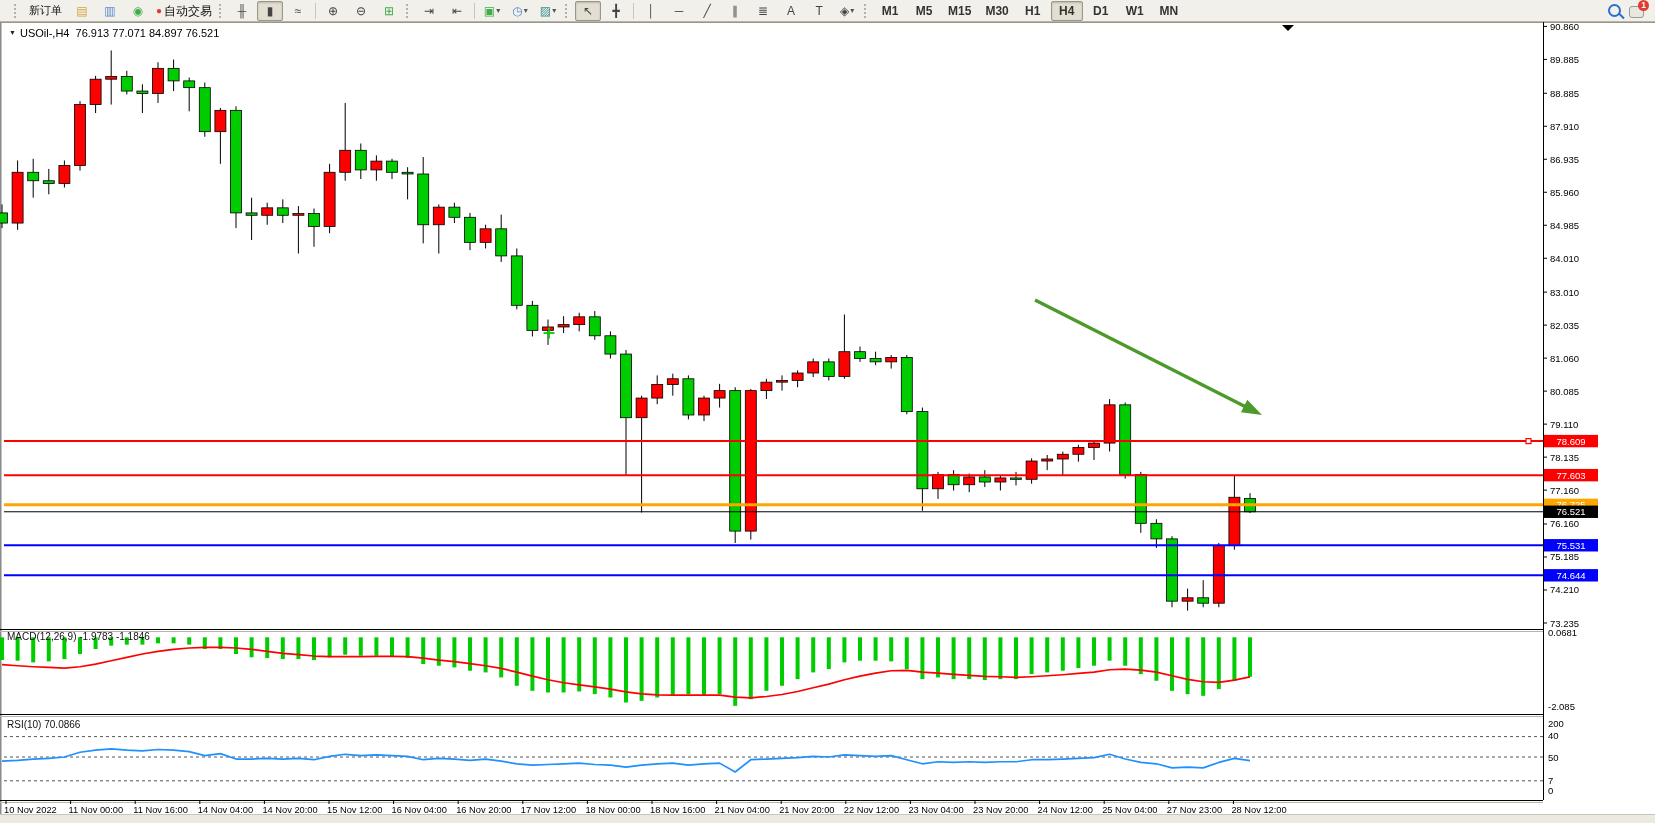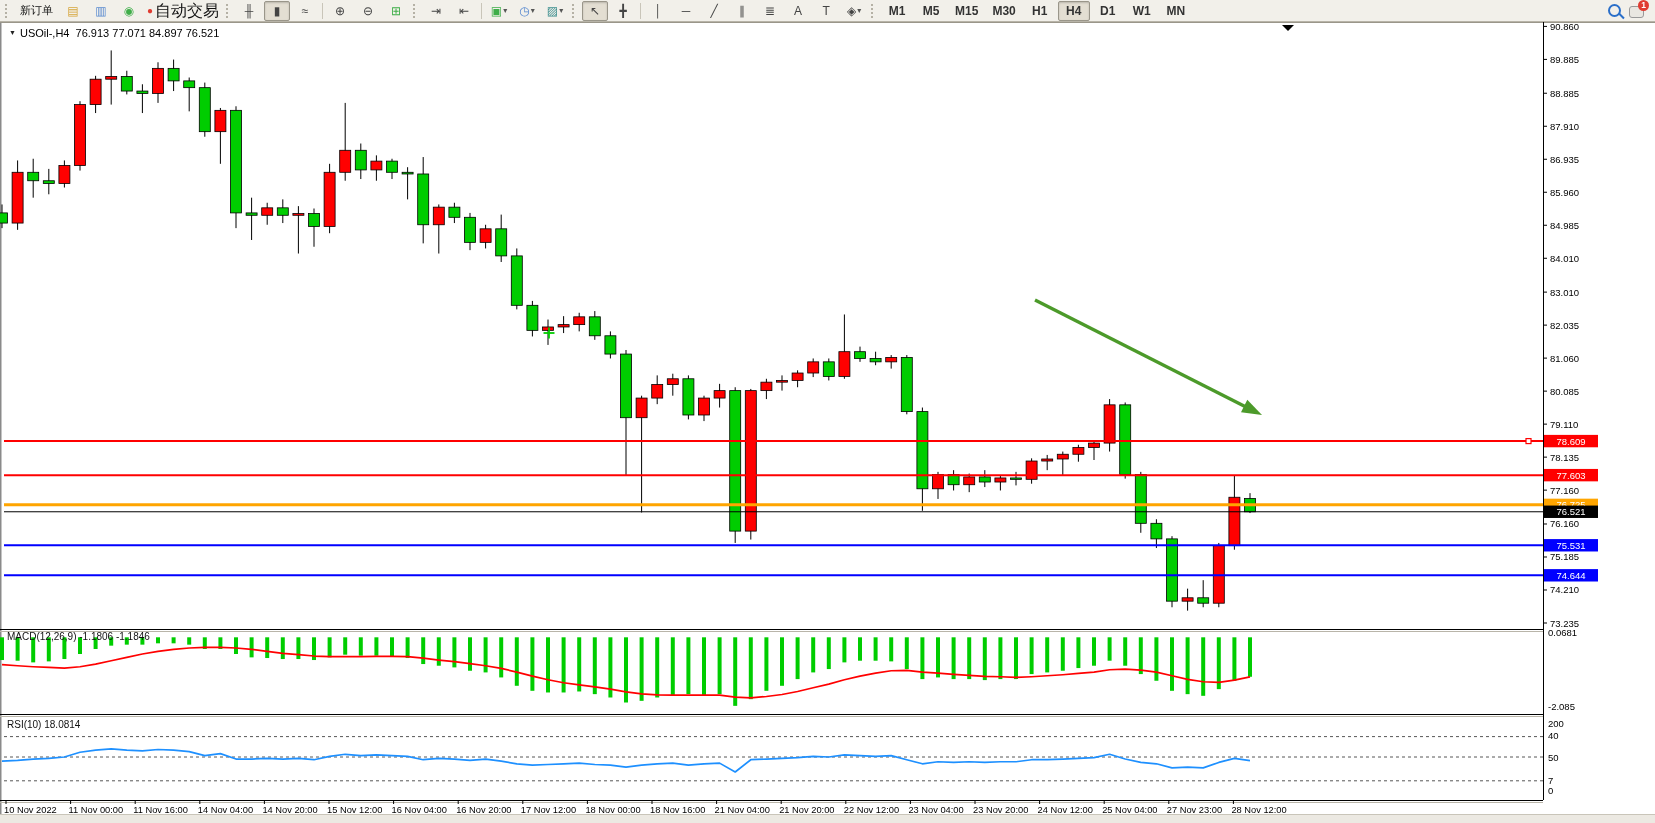--- a/index.html
+++ b/index.html
@@ -1,18 +1,18 @@
 <!DOCTYPE html>
 <html><head>
 <meta charset="utf-8">
 <style>
   html,body{margin:0;padding:0;}
   body{width:1655px;height:823px;overflow:hidden;background:#fff;font-family:"Liberation Sans",sans-serif;position:relative;}
   
-  .toolbar{height:22px;background:#f2f0ea;border-bottom:1px solid #b8b4a8;display:flex;align-items:center;padding-left:2px;box-sizing:border-box;}
+  .toolbar{height:22px;background:#f2f0ea;border-bottom:1px solid #b8b4a8;display:flex;align-items:center;padding-left:11px;box-sizing:border-box;}
   .tbtn{height:18px;min-width:20px;display:flex;align-items:center;justify-content:center;margin:0 1px;border:1px solid transparent;border-radius:2px;font-size:12px;color:#444;padding:0 2px;cursor:default;line-height:1;}
   .tbtn.pressed{background:#e3ded2;border-color:#9a968a;box-shadow:inset 0 1px 2px rgba(0,0,0,.18);}
   .tbtn.text{font-size:11px;color:#111;padding:0 4px;}
   .tf{font-size:12px;color:#333;padding:0 5px;font-weight:bold;}
   .tsep{width:1px;height:16px;background:#c9c5b9;margin:0 3px;}
   .thandle{width:4px;height:14px;border-left:2px dotted #b5b1a5;margin:0 3px;}
   .dd{font-size:8px;color:#555;margin-left:1px;}
   .ic-yellow{color:#d6a63c;} .ic-blue{color:#5b8bd0;} .ic-green{color:#3fae49;}
   .ic-red{color:#e03c31;font-size:10px;margin-right:2px;} .ic-teal{color:#3e8f8f;}
   .toolbar-right{margin-left:auto;display:flex;align-items:center;margin-right:8px;gap:8px;}
@@ -34,21 +34,21 @@
 <body>
 
 <div class="toolbar">
   <span class="thandle"></span>
   <span class="tbtn text">新订单</span>
   <span class="tbtn ic-yellow">▤</span>
   <span class="tbtn ic-blue">▥</span>
   <span class="tbtn ic-green">◉</span>
   <span class="tbtn">
     <span class="ic-red">●</span>
-    <span style="font-size:16px;color:#111">自动交易</span>
+    <span style="font-size:12px;color:#111">自动交易</span>
   </span>
   <span class="thandle"></span>
   <span class="tbtn">╫</span>
   <span class="tbtn pressed">▮</span>
   <span class="tbtn">≈</span>
   <span class="tsep"></span>
   <span class="tbtn">⊕</span>
   <span class="tbtn">⊖</span>
   <span class="tbtn ic-green">⊞</span>
   <span class="thandle"></span>
@@ -475,24 +475,24 @@
         <line x1="549" y1="327.5" x2="549" y2="338.5" stroke="#00CD00" stroke-width="1.8"></line>
       </g>
       <polygon points="1282,25 1294,25 1288,31" fill="#000"></polygon>
     </svg>
 
   <div class="chart-title">
     <span class="tri">▼</span><span>USOil-,H4</span>&nbsp;&nbsp;<span>76.913 77.071 84.897 76.521</span>
   </div>
 
   <div class="pane-label" style="top:609px;left:7px">
-    <span>MACD(12,26,9)</span> <span>-1.1806</span> <span>-1.1846</span>
+    <span>MACD(12,26,9)</span> <span>-1.9783</span> <span>-1.1846</span>
   </div>
   <div class="pane-label" style="top:697px;left:7px">
-    <span>RSI(10)</span> <span>18.0814</span>
+    <span>RSI(10)</span> <span>70.0866</span>
   </div>
 
   <span class="axis-mini" style="top:605px;left:1548px">0.0681</span>
   <span class="axis-mini" style="top:679px;left:1548px">-2.085</span>
 
   <span class="axis-mini" style="top:696px;left:1548px">200</span>
   <span class="axis-mini" style="top:708px;left:1548px">40</span>
   <span class="axis-mini" style="top:730px;left:1548px">50</span>
   <span class="axis-mini" style="top:753px;left:1548px">7</span>
   <span class="axis-mini" style="top:763px;left:1548px">0</span>

